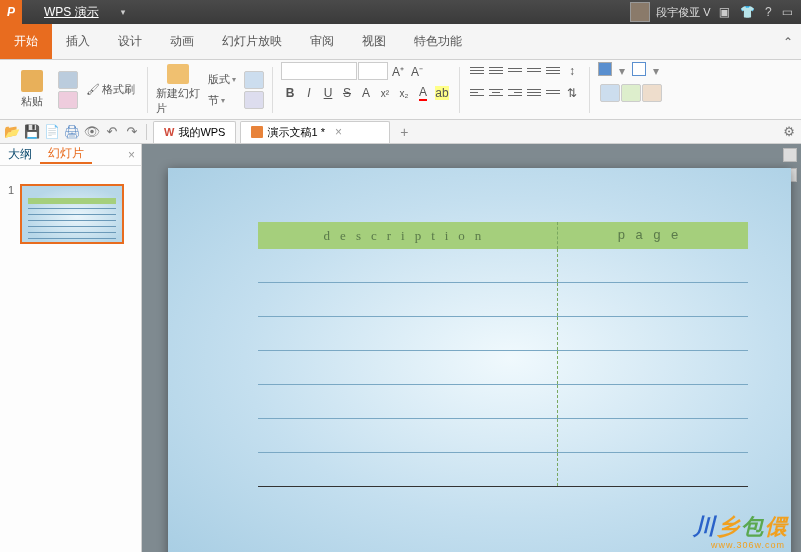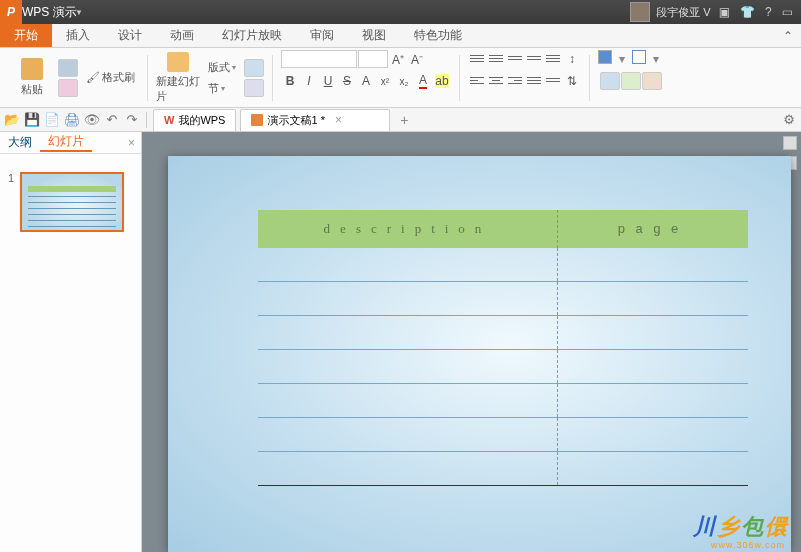--- a/index.html
+++ b/index.html
@@ -1,29 +1,29 @@
 <!DOCTYPE html>
 <html><head>
 <meta charset="utf-8">
 <style>
   * { box-sizing: border-box; margin: 0; padding: 0; font-family: "Microsoft YaHei", sans-serif; }
   body { width: 801px; height: 552px; overflow: hidden; background: #fff; position: relative; }
 
   
   .titlebar { height: 24px; background: linear-gradient(#4a4a4a,#3a3a3a); display: flex; align-items: center; color: #fff; font-size: 12px; }
   .app-badge { background: #e86c1f; width: 22px; height: 24px; display: flex; align-items: center; justify-content: center; font-weight: bold; font-style: italic; }
-  .app-name { padding: 0 0; }
+  .app-name { padding: 0 22px; text-decoration: underline; }
   .menu-caret { font-size: 9px; padding-right: 8px; color: #ccc; }
   .titlebar-right { margin-left: auto; display: flex; align-items: center; gap: 6px; padding-right: 6px; }
   .avatar { width: 20px; height: 20px; background: #8a7a6a; border: 1px solid #999; }
   .user-name { font-size: 11px; color: #ddd; }
   .title-icon { color: #ccc; font-size: 12px; padding: 0 2px; cursor: pointer; }
 
   
-  .menutabs { height: 24px; background: #f5f5f5; border-bottom: 1px solid #d0d0d0; display: flex; align-items: stretch; font-size: 12px; }
+  .menutabs { height: 36px; background: #f5f5f5; border-bottom: 1px solid #d0d0d0; display: flex; align-items: stretch; font-size: 12px; }
   .menutab { padding: 0 14px; display: flex; align-items: center; color: #555; cursor: pointer; }
   .menutab.active { background: #e86c1f; color: #fff; }
   .menutabs .spacer { flex: 1; }
   .hide-ribbon { padding: 0 8px; color: #666; cursor: pointer; display:flex; align-items:center; }
 
   
   .ribbon { height: 60px; background: #fafafa; border-bottom: 1px solid #d0d0d0; display: flex; align-items: center; font-size: 11px; color: #555; padding: 2px 6px; gap: 4px; overflow: hidden; }
   .ribbon-group { display: flex; align-items: center; gap: 4px; padding: 0 4px; height: 100%; }
   .sep { width: 1px; height: 46px; background: #ddd; }
   .big-btn { display: flex; flex-direction: column; align-items: center; justify-content: center; width: 44px; height: 52px; cursor: pointer; }
@@ -62,21 +62,21 @@
   .side-close { margin-left:auto; padding:0 6px; color:#999; cursor:pointer; }
   .thumb-list { padding: 18px 8px; }
   .thumb-item { display:flex; gap:6px; }
   .thumb-num { font-size:11px; color:#666; }
   .thumb { width:104px; height:60px; border:2px solid #e86c1f; background: radial-gradient(ellipse at 55% 55%, #eaf5fb 0%, #b7d7e8 70%); position:relative; cursor:pointer; overflow:hidden; }
   .thumb .tline { position:absolute; left:6px; right:6px; height:1px; background:#6a99b8; }
 
   .canvas-wrap { flex:1; background:#7f8a90; position:relative; overflow:hidden; }
   .slide { position:absolute; left:26px; top:24px; right:10px; bottom:0; background: radial-gradient(ellipse at 55% 48%, #f0f9fd 0%, #c4dfef 55%, #a7cde3 100%); box-shadow: 0 2px 10px rgba(0,0,0,.4); }
   .tbl { position:absolute; left:90px; top:54px; width:490px; }
-  .hdr-row { display:flex; height:38px; }
+  .hdr-row { display:flex; height:27px; }
   .hdr-cell { background:#a5cf7c; display:flex; align-items:center; justify-content:center; color:#5a7a4a; font-size:13px; letter-spacing:10px; font-family: Georgia, serif; }
   .hdr-cell.left { flex: 0 0 300px; border-right:1px dashed #7aa860; }
   .hdr-cell.right { flex:1;font-family:Liberation Mono, monospace; }
   .body-row { display:flex; height:34px; border-bottom:1px solid #7aa8c4; }
   .body-row.last { border-bottom:1px solid #333; }
   .body-cell { }
   .body-cell.left { flex:0 0 300px; border-right:1px dashed #7aa860; }
   .body-cell.right { flex:1; }
 
   

